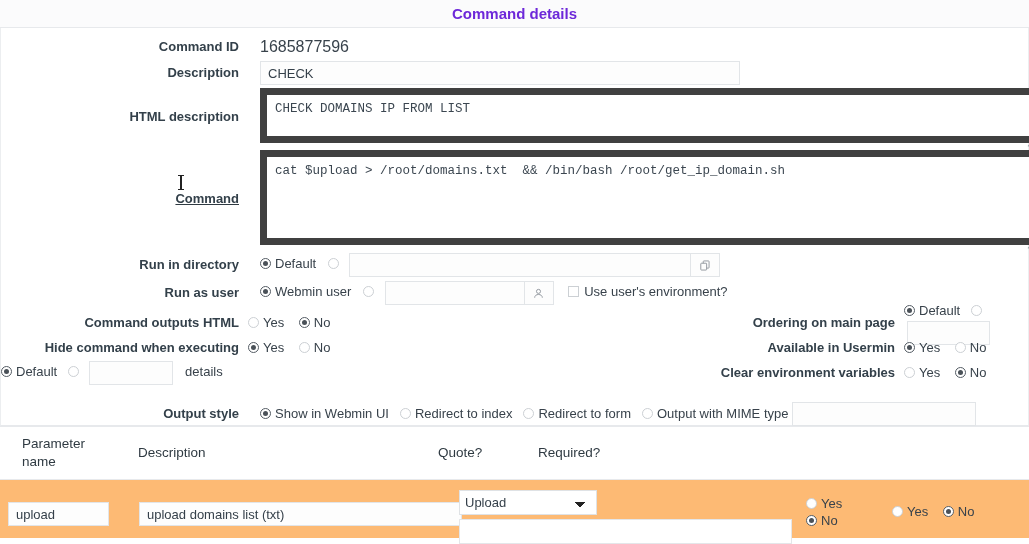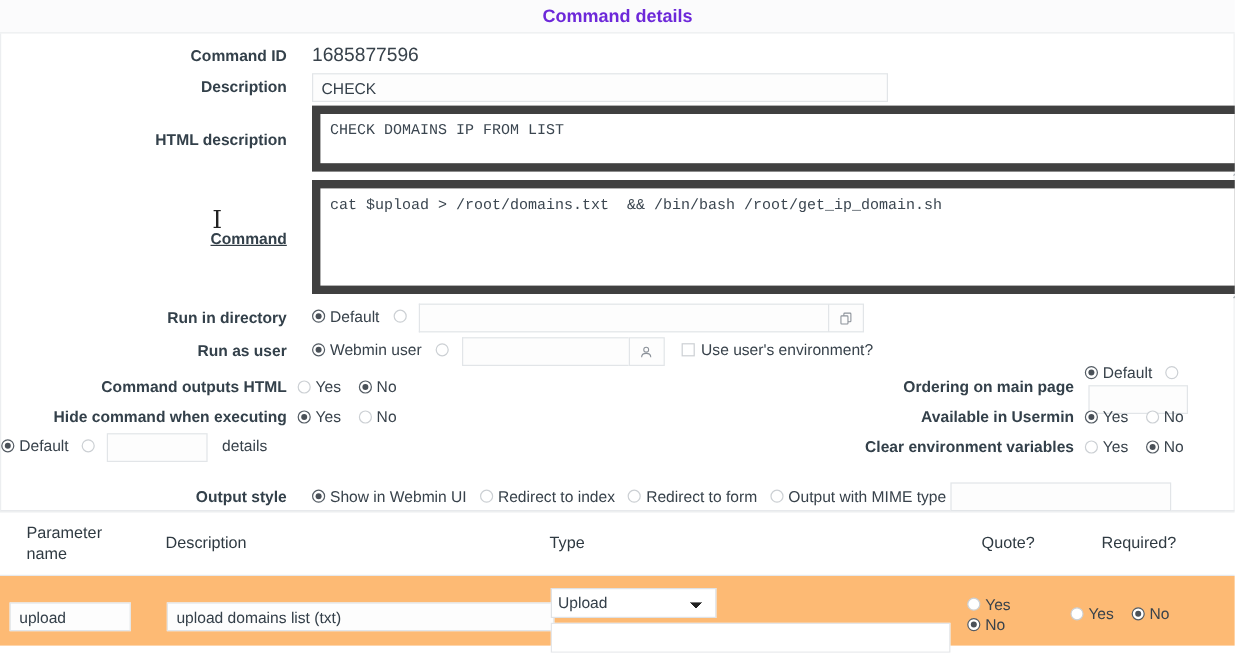--- a/index.html
+++ b/index.html
@@ -380,21 +380,20 @@
       <input class="txt" style="width: 184px; margin-left: 4px;" value="">
     </div>
   </div>
 
   <div class="ibeam"></div>
 </div>
 
 <div class="tbl-head">
   <div class="th th-pname">Parameter name</div>
   <div class="th th-desc">Description</div>
-  <div class="th th-type">Type</div>
   <div class="th th-quote">Quote?</div>
   <div class="th th-req">Required?</div>
 </div>
 
 <div class="tbl-row">
   <div class="td-pname">
     <input class="txt" style="width: 101px;" value="upload">
   </div>
   <div class="td-desc">
     <input class="txt" style="width: 323px;" value="upload domains list (txt)">

